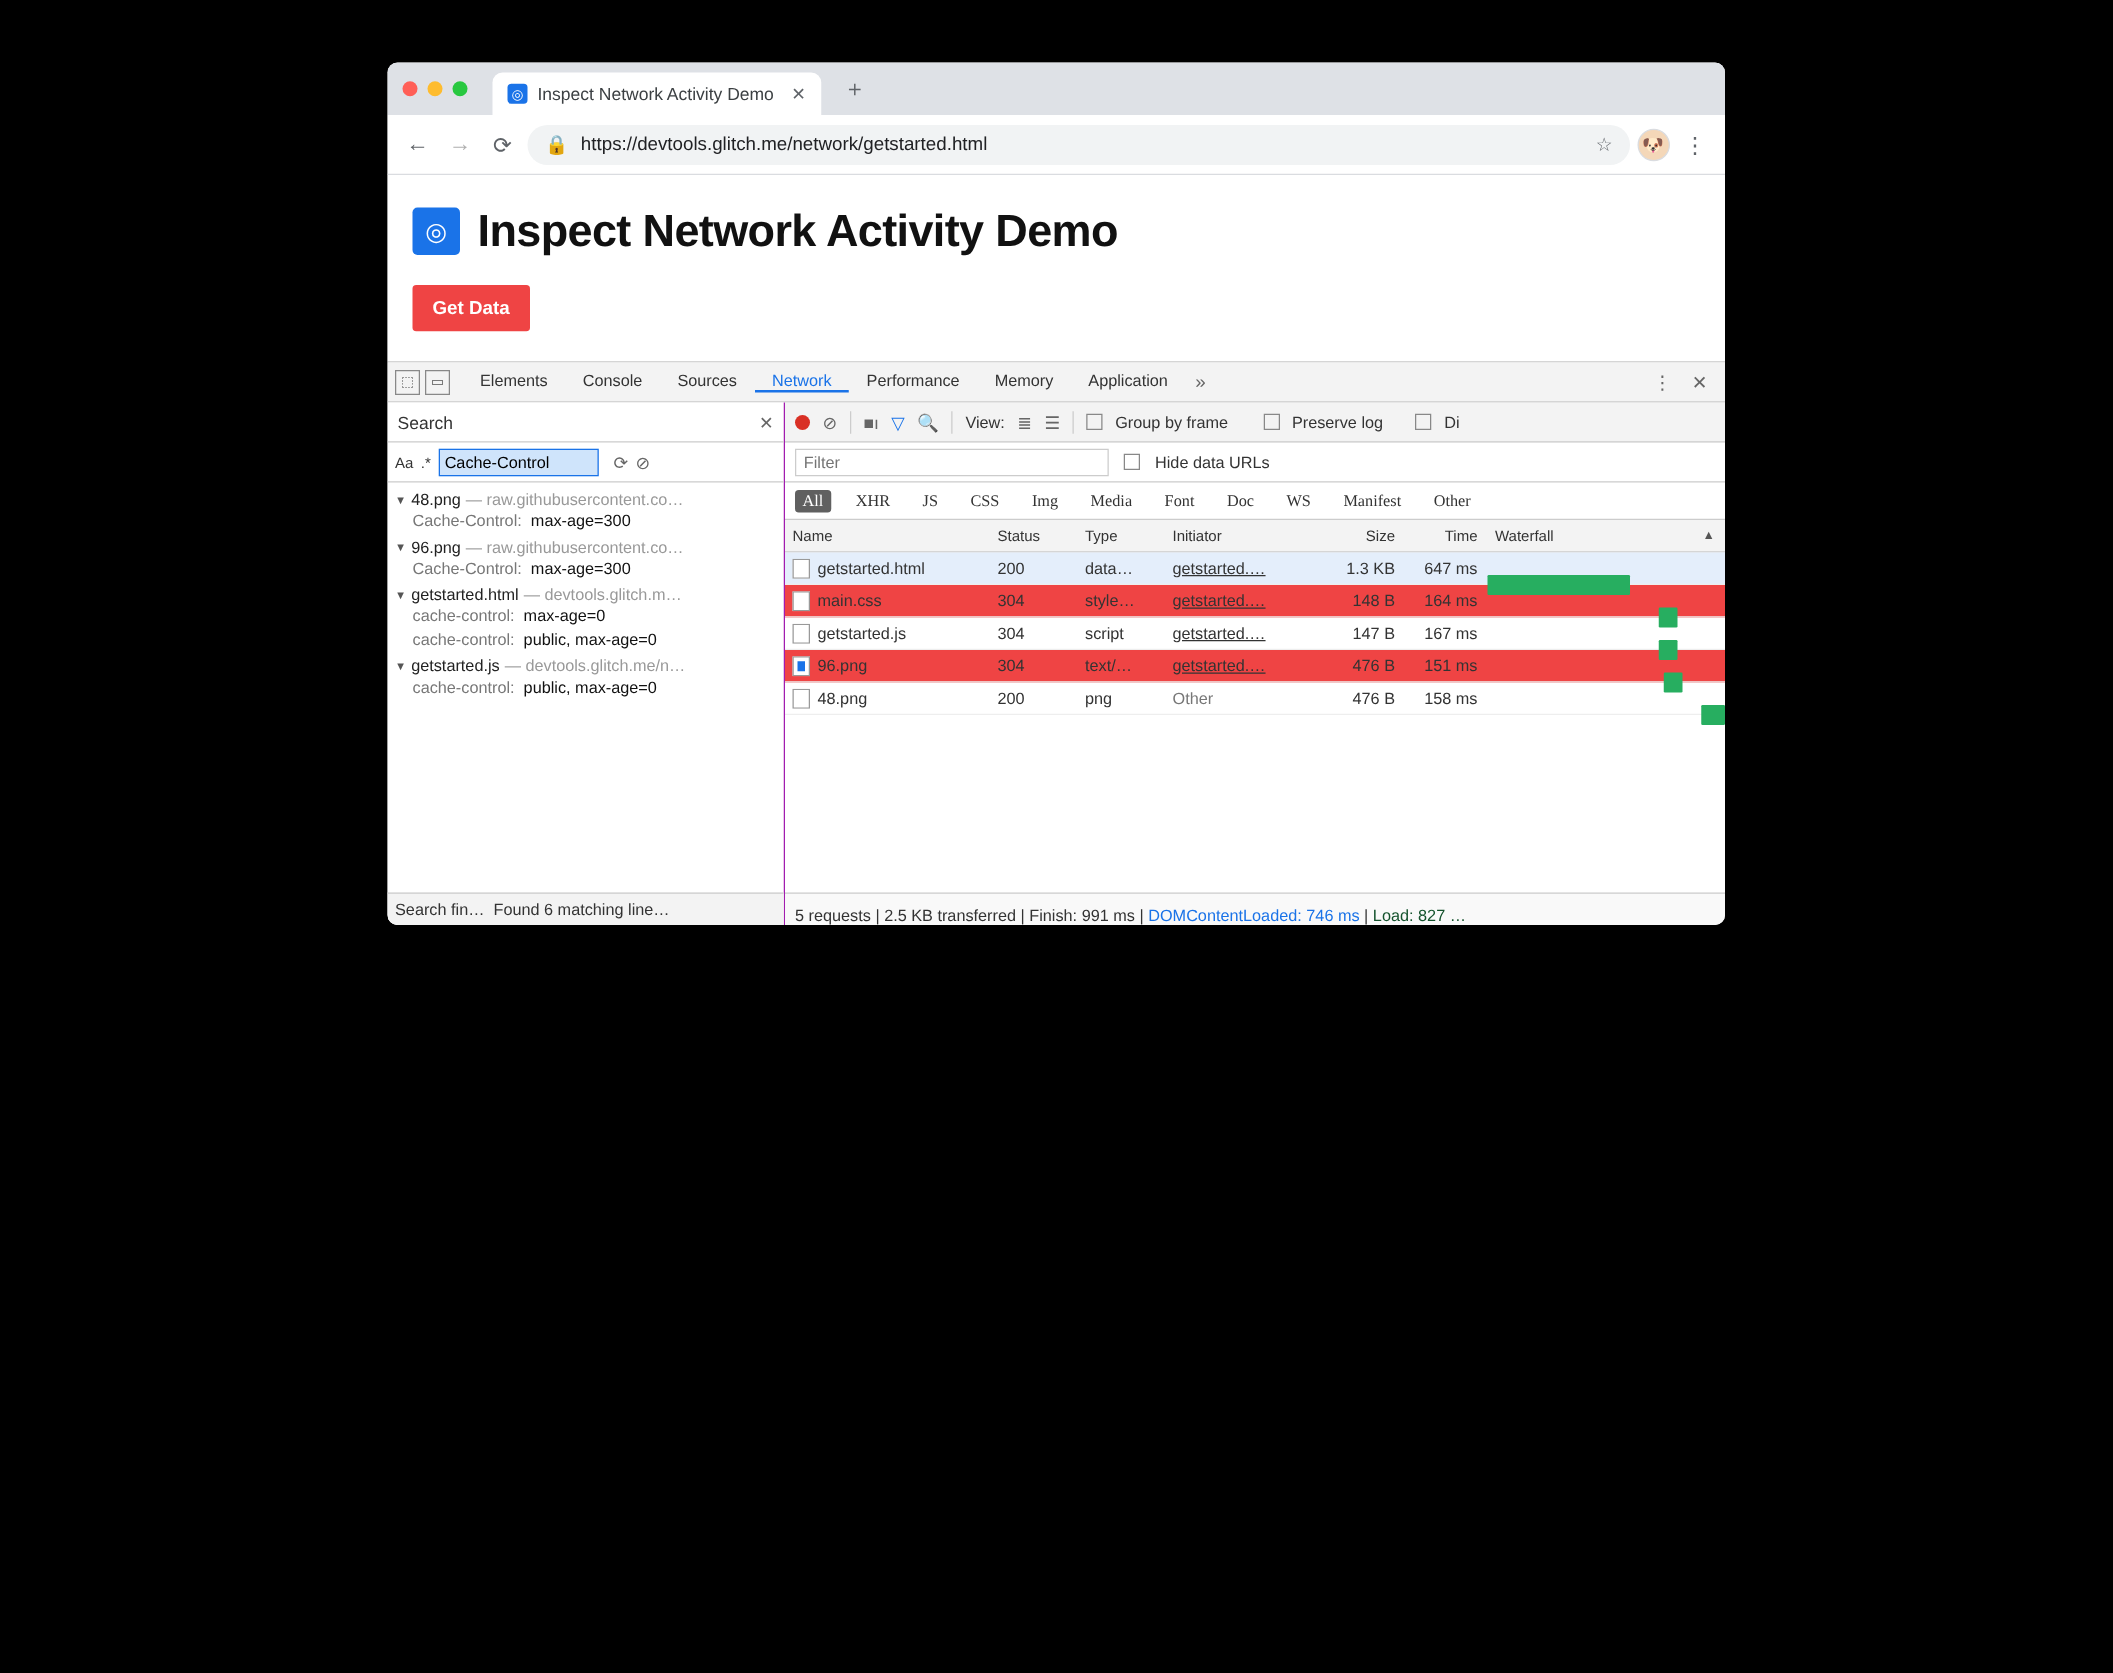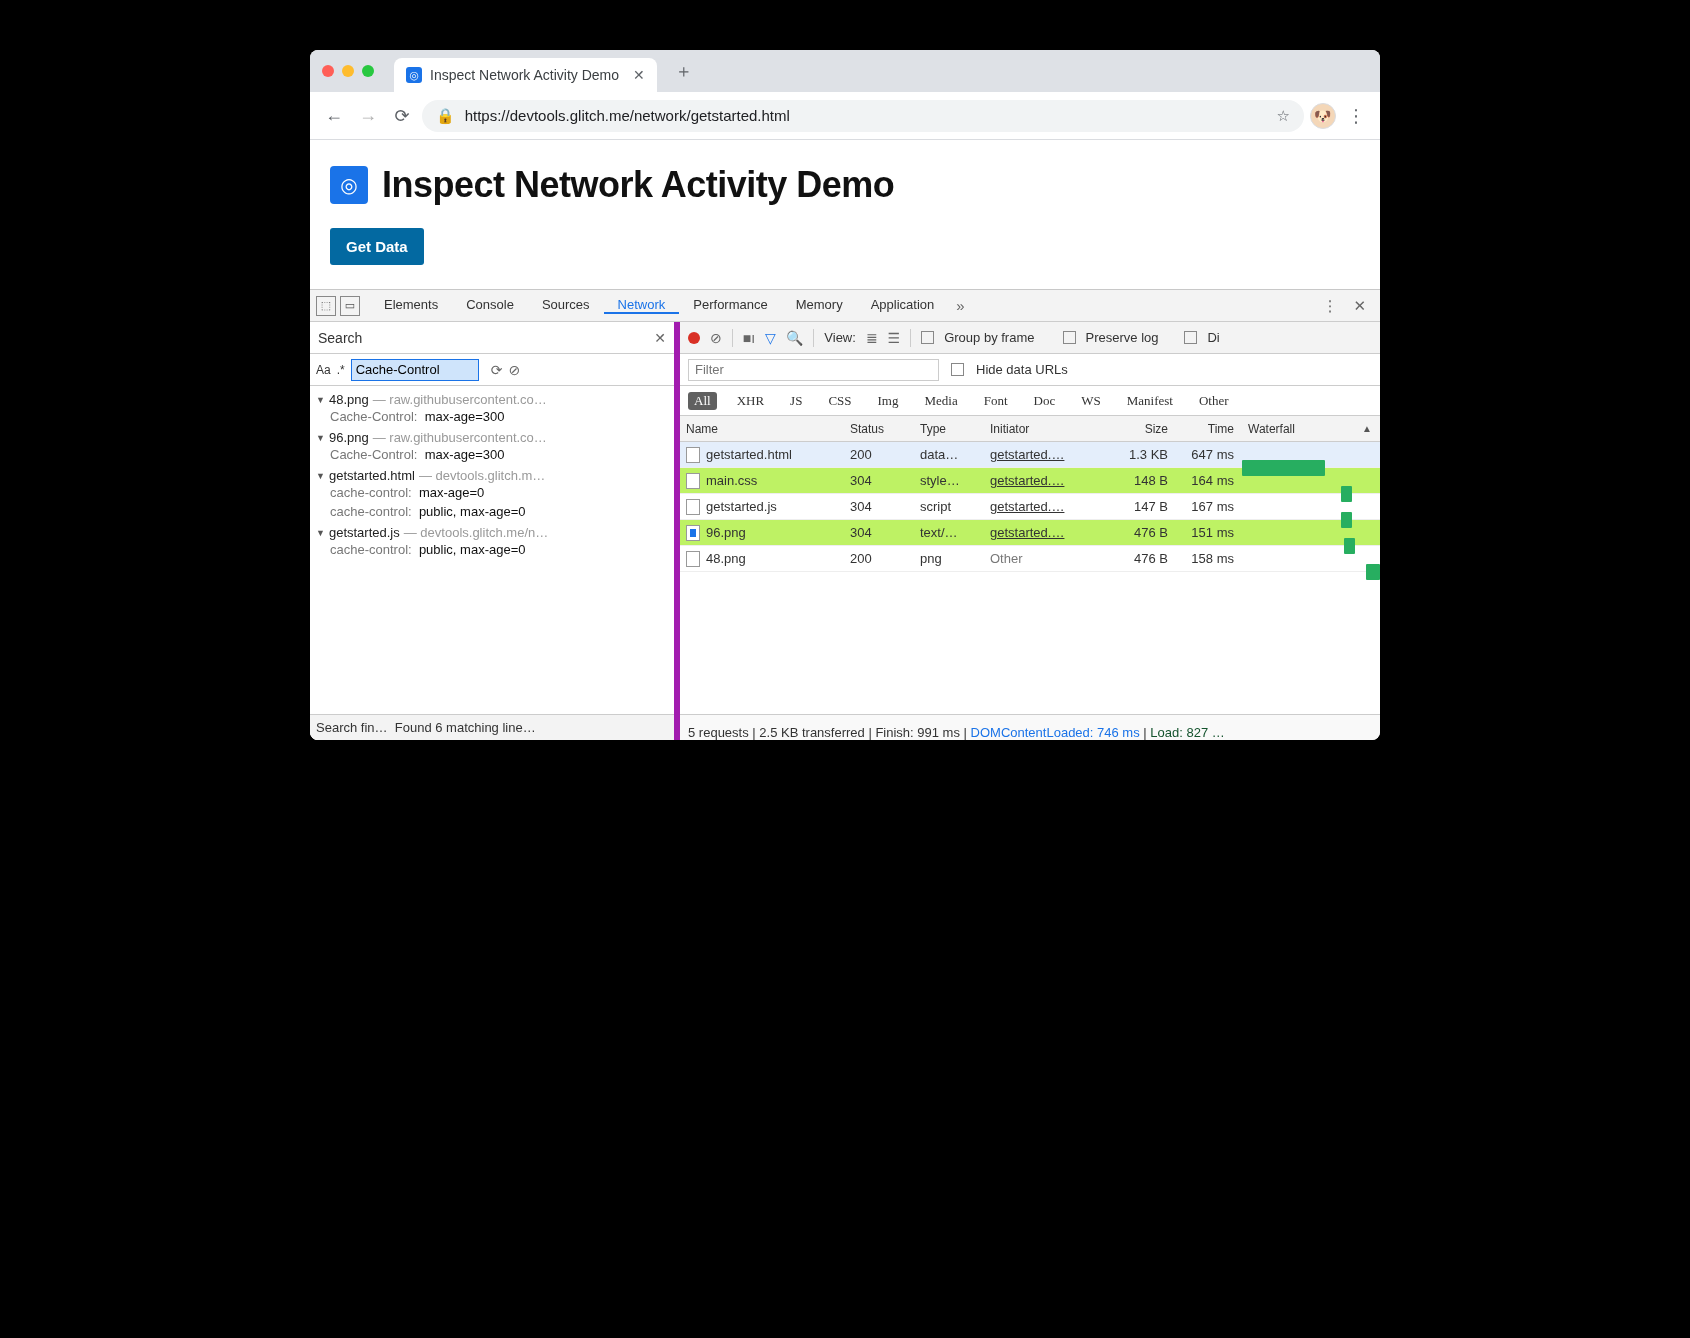--- a/index.html
+++ b/index.html
@@ -92,21 +92,21 @@
   }
   .page-title-row { display:flex; align-items:center; gap:14px; margin-bottom:22px;}
   .page-icon {
     width:38px;height:38px;border-radius:4px;background:#1a73e8;
     display:flex;align-items:center;justify-content:center;color:#fff;font-size:20px;
   }
   .page h1 { font-size:36px; font-weight:800; letter-spacing:-0.5px; color:#111;}
   .page p { font-size:19px; color:#111; margin-bottom:18px;}
   .page a { color:#1a73e8; text-decoration:underline; font-weight:600;}
   .get-data {
-    background:#0369a1;color:#fff;border:none;padding:10px 16px;
+    background:#ef4444;color:#fff;border:none;padding:10px 16px;
     font-size:15px;font-weight:600;border-radius:3px;text-align:right;
   }
   
   .devtools {
     border-top:1px solid #c8c8c8;
     font-size:13px;
     color:#333;
   }
   .dt-tabs {
     height:32px;background:#f3f3f3;border-bottom:1px solid #ccc;
@@ -117,21 +117,21 @@
     width:20px;height:20px;border:1px solid #888;display:inline-flex;
     align-items:center;justify-content:center;font-size:11px;color:#555;
   }
   .dt-tabs .dtab { padding:0 14px; height:100%; display:flex; align-items:center; color:#333;}
   .dt-tabs .dtab.active { color:#1a73e8; border-bottom:2px solid #1a73e8;}
   .dt-tabs .spacer{flex:1;}
   .dt-tabs .ricon{ padding:0 8px; color:#666; font-size:15px;}
   
   .dt-body { display:flex; height:418px;}
   .dt-left {
-    width:370px; border-right:6px solid #a21caf; display:flex; flex-direction:column;
+    width:318px; border-right:1px solid #a21caf; display:flex; flex-direction:column;
     background:#fff;
   }
   .dt-search-head{
     height:32px;border-bottom:1px solid #ccc;display:flex;align-items:center;
     padding:0 8px; font-size:14px; color:#333;
   }
   .dt-search-head .flex{flex:1;}
   .dt-search-row{
     height:32px;border-bottom:1px solid #ccc;display:flex;align-items:center;
     padding:0 6px;gap:6px;font-size:12px;color:#333;
@@ -180,21 +180,21 @@
     padding:0 8px;gap:14px;font-size:13px;
   }
   .net-types .pill{padding:1px 6px;border-radius:3px;font-family:Liberation Serif, serif;}
   .net-types .pill.active{background:#606060;color:#fff;}
   
   .net-table{flex:1;display:flex;flex-direction:column;overflow:hidden;}
   .net-head,.net-row{display:flex;align-items:center;height:26px;}
   .net-head{background:#f3f3f3;border-bottom:1px solid #ccc;font-size:12px;color:#333;}
   .net-row{border-bottom:1px solid #eee;font-size:13px;}
   .net-row.sel{background:#e4eefb;}
-  .net-row.alt{background:#bef264;}
+  .net-row.alt{background:#ef4444;}
   .c-name{width:170px;padding-left:6px;display:flex;align-items:center;gap:6px;overflow:hidden;}
   .c-status{width:70px;}
   .c-type{width:70px;overflow:hidden;white-space:nowrap;text-overflow:ellipsis;}
   .c-init{width:118px;overflow:hidden;white-space:nowrap;text-overflow:ellipsis;}
   .c-init a{color:#333;text-decoration:underline;}
   .c-size{width:68px;text-align:right;padding-right:8px;}
   .c-time{width:66px;text-align:right;padding-right:8px;}
   .c-wf{flex:1;position:relative;padding-left:6px;}
   .net-head .c-wf{display:flex;align-items:center;justify-content:space-between;padding-right:8px;}
   .sort-tri{color:#555;font-size:10px;}

